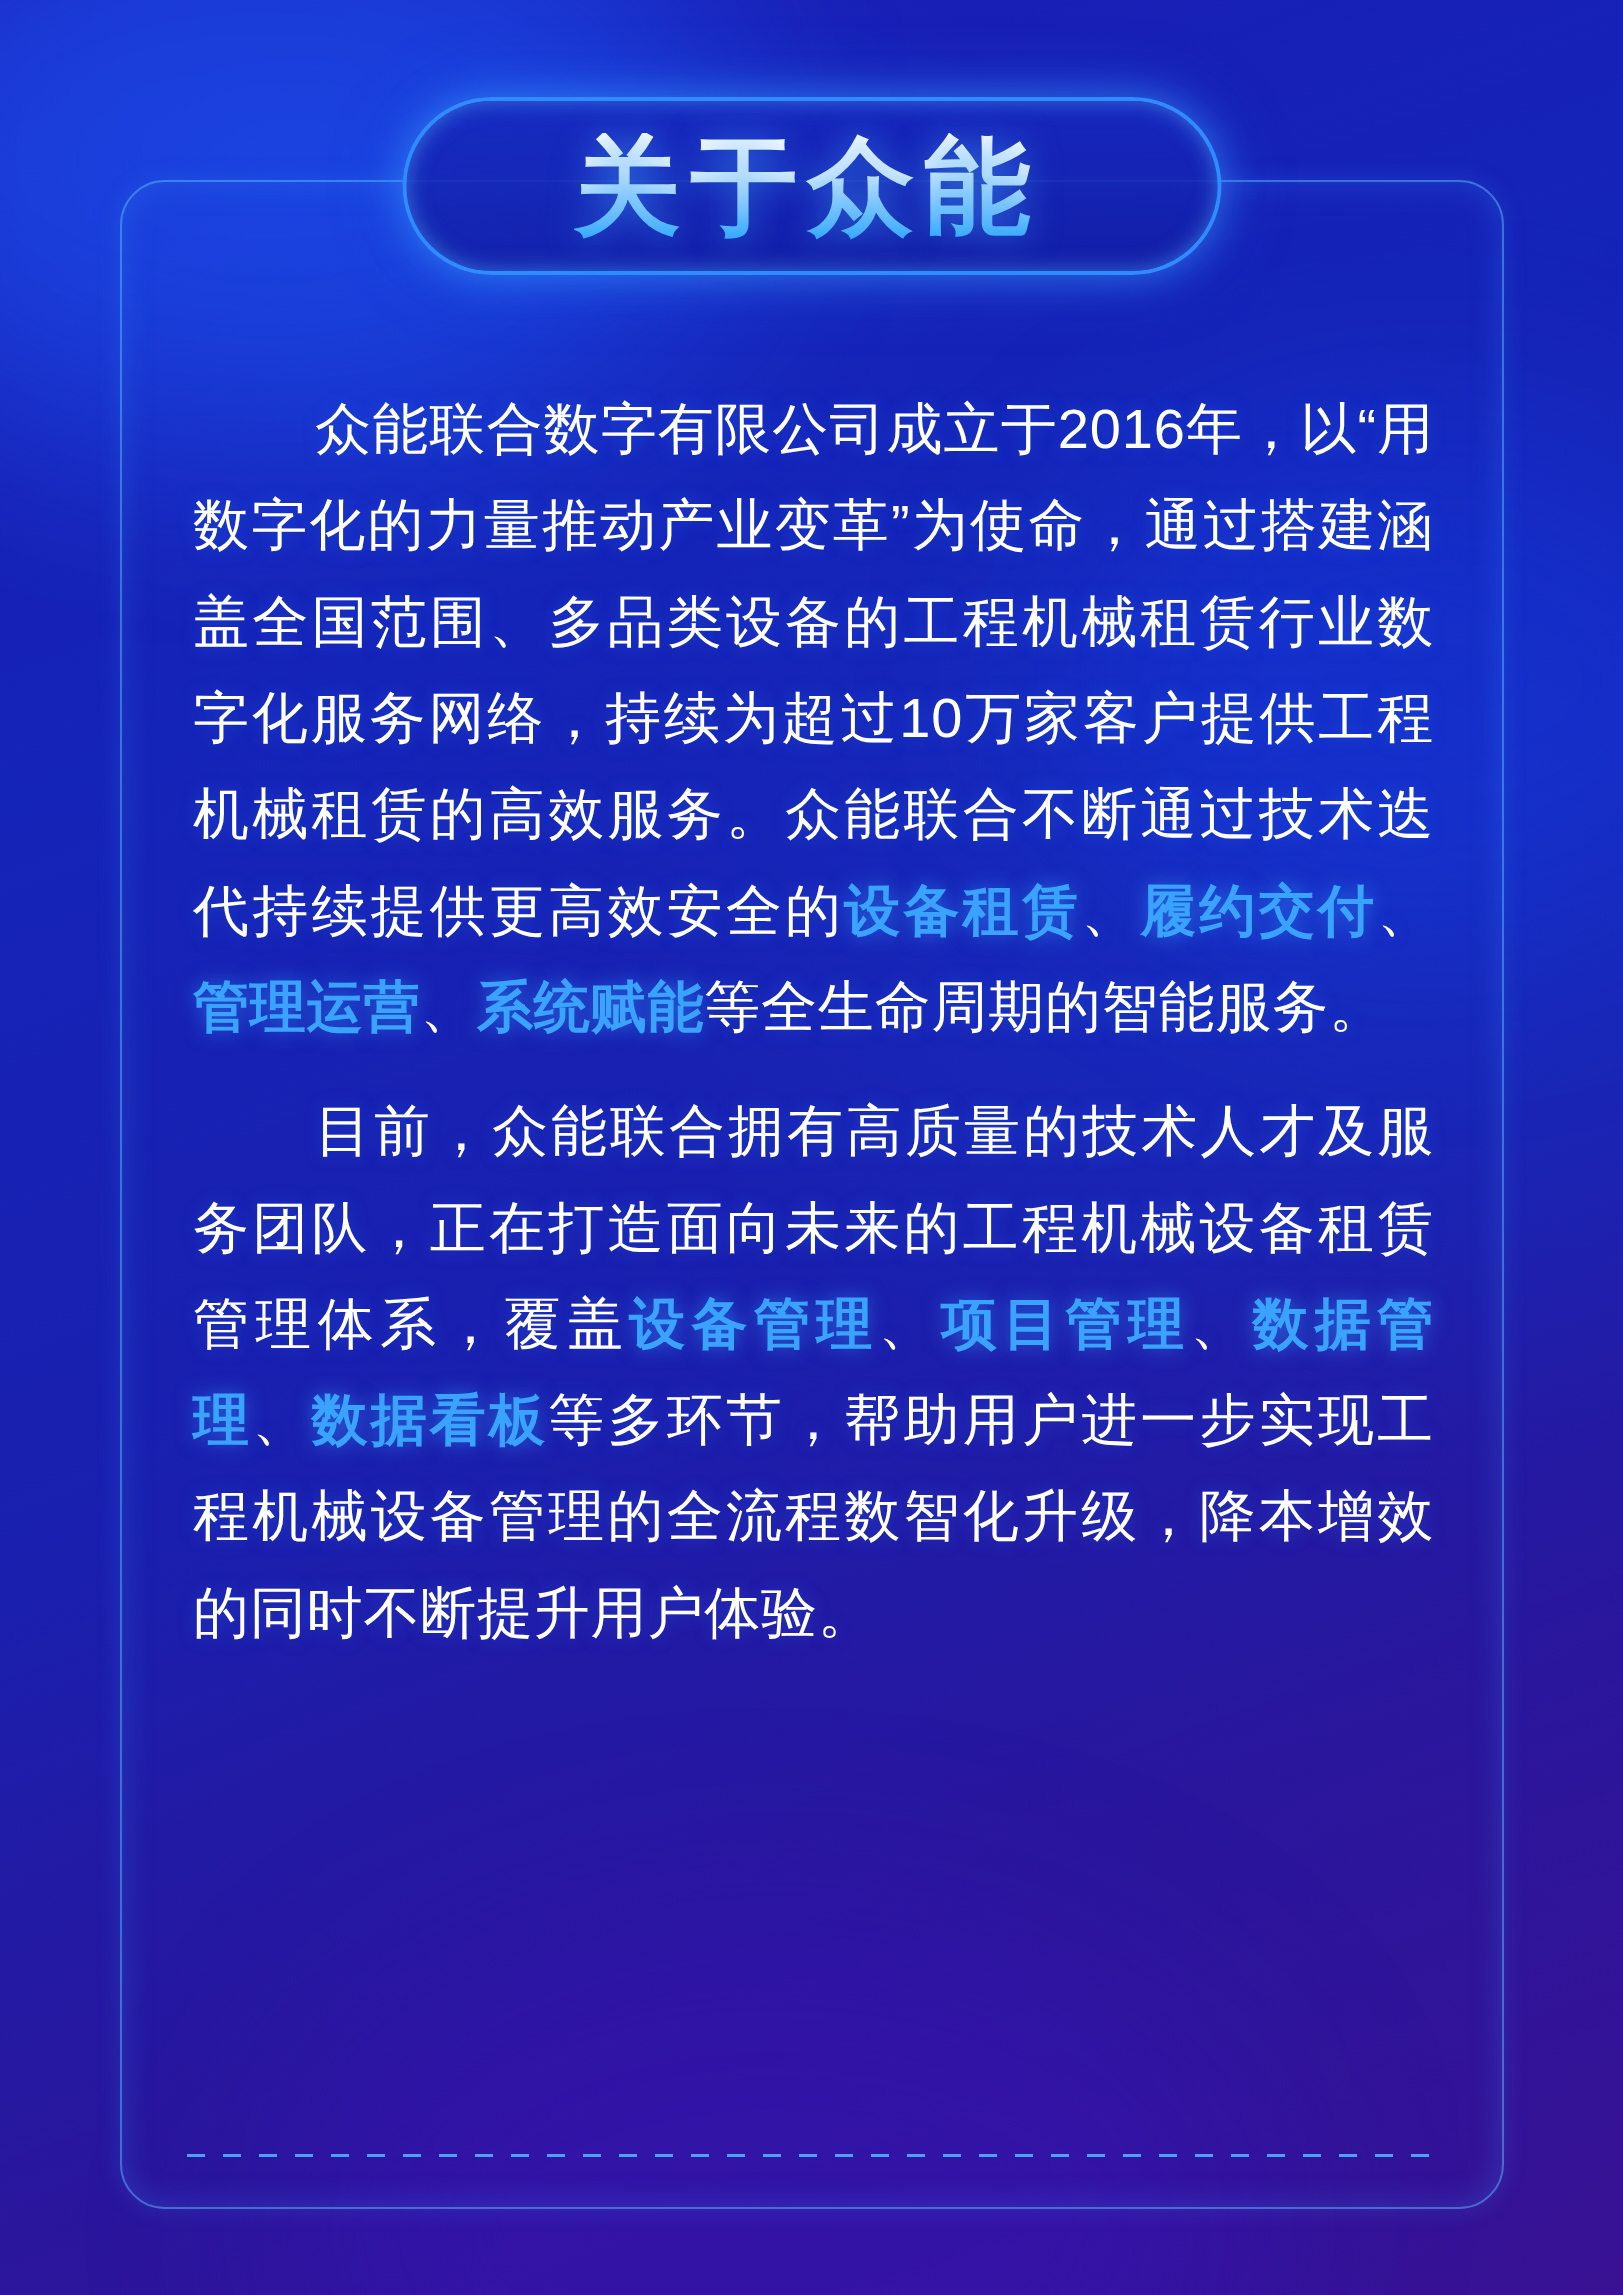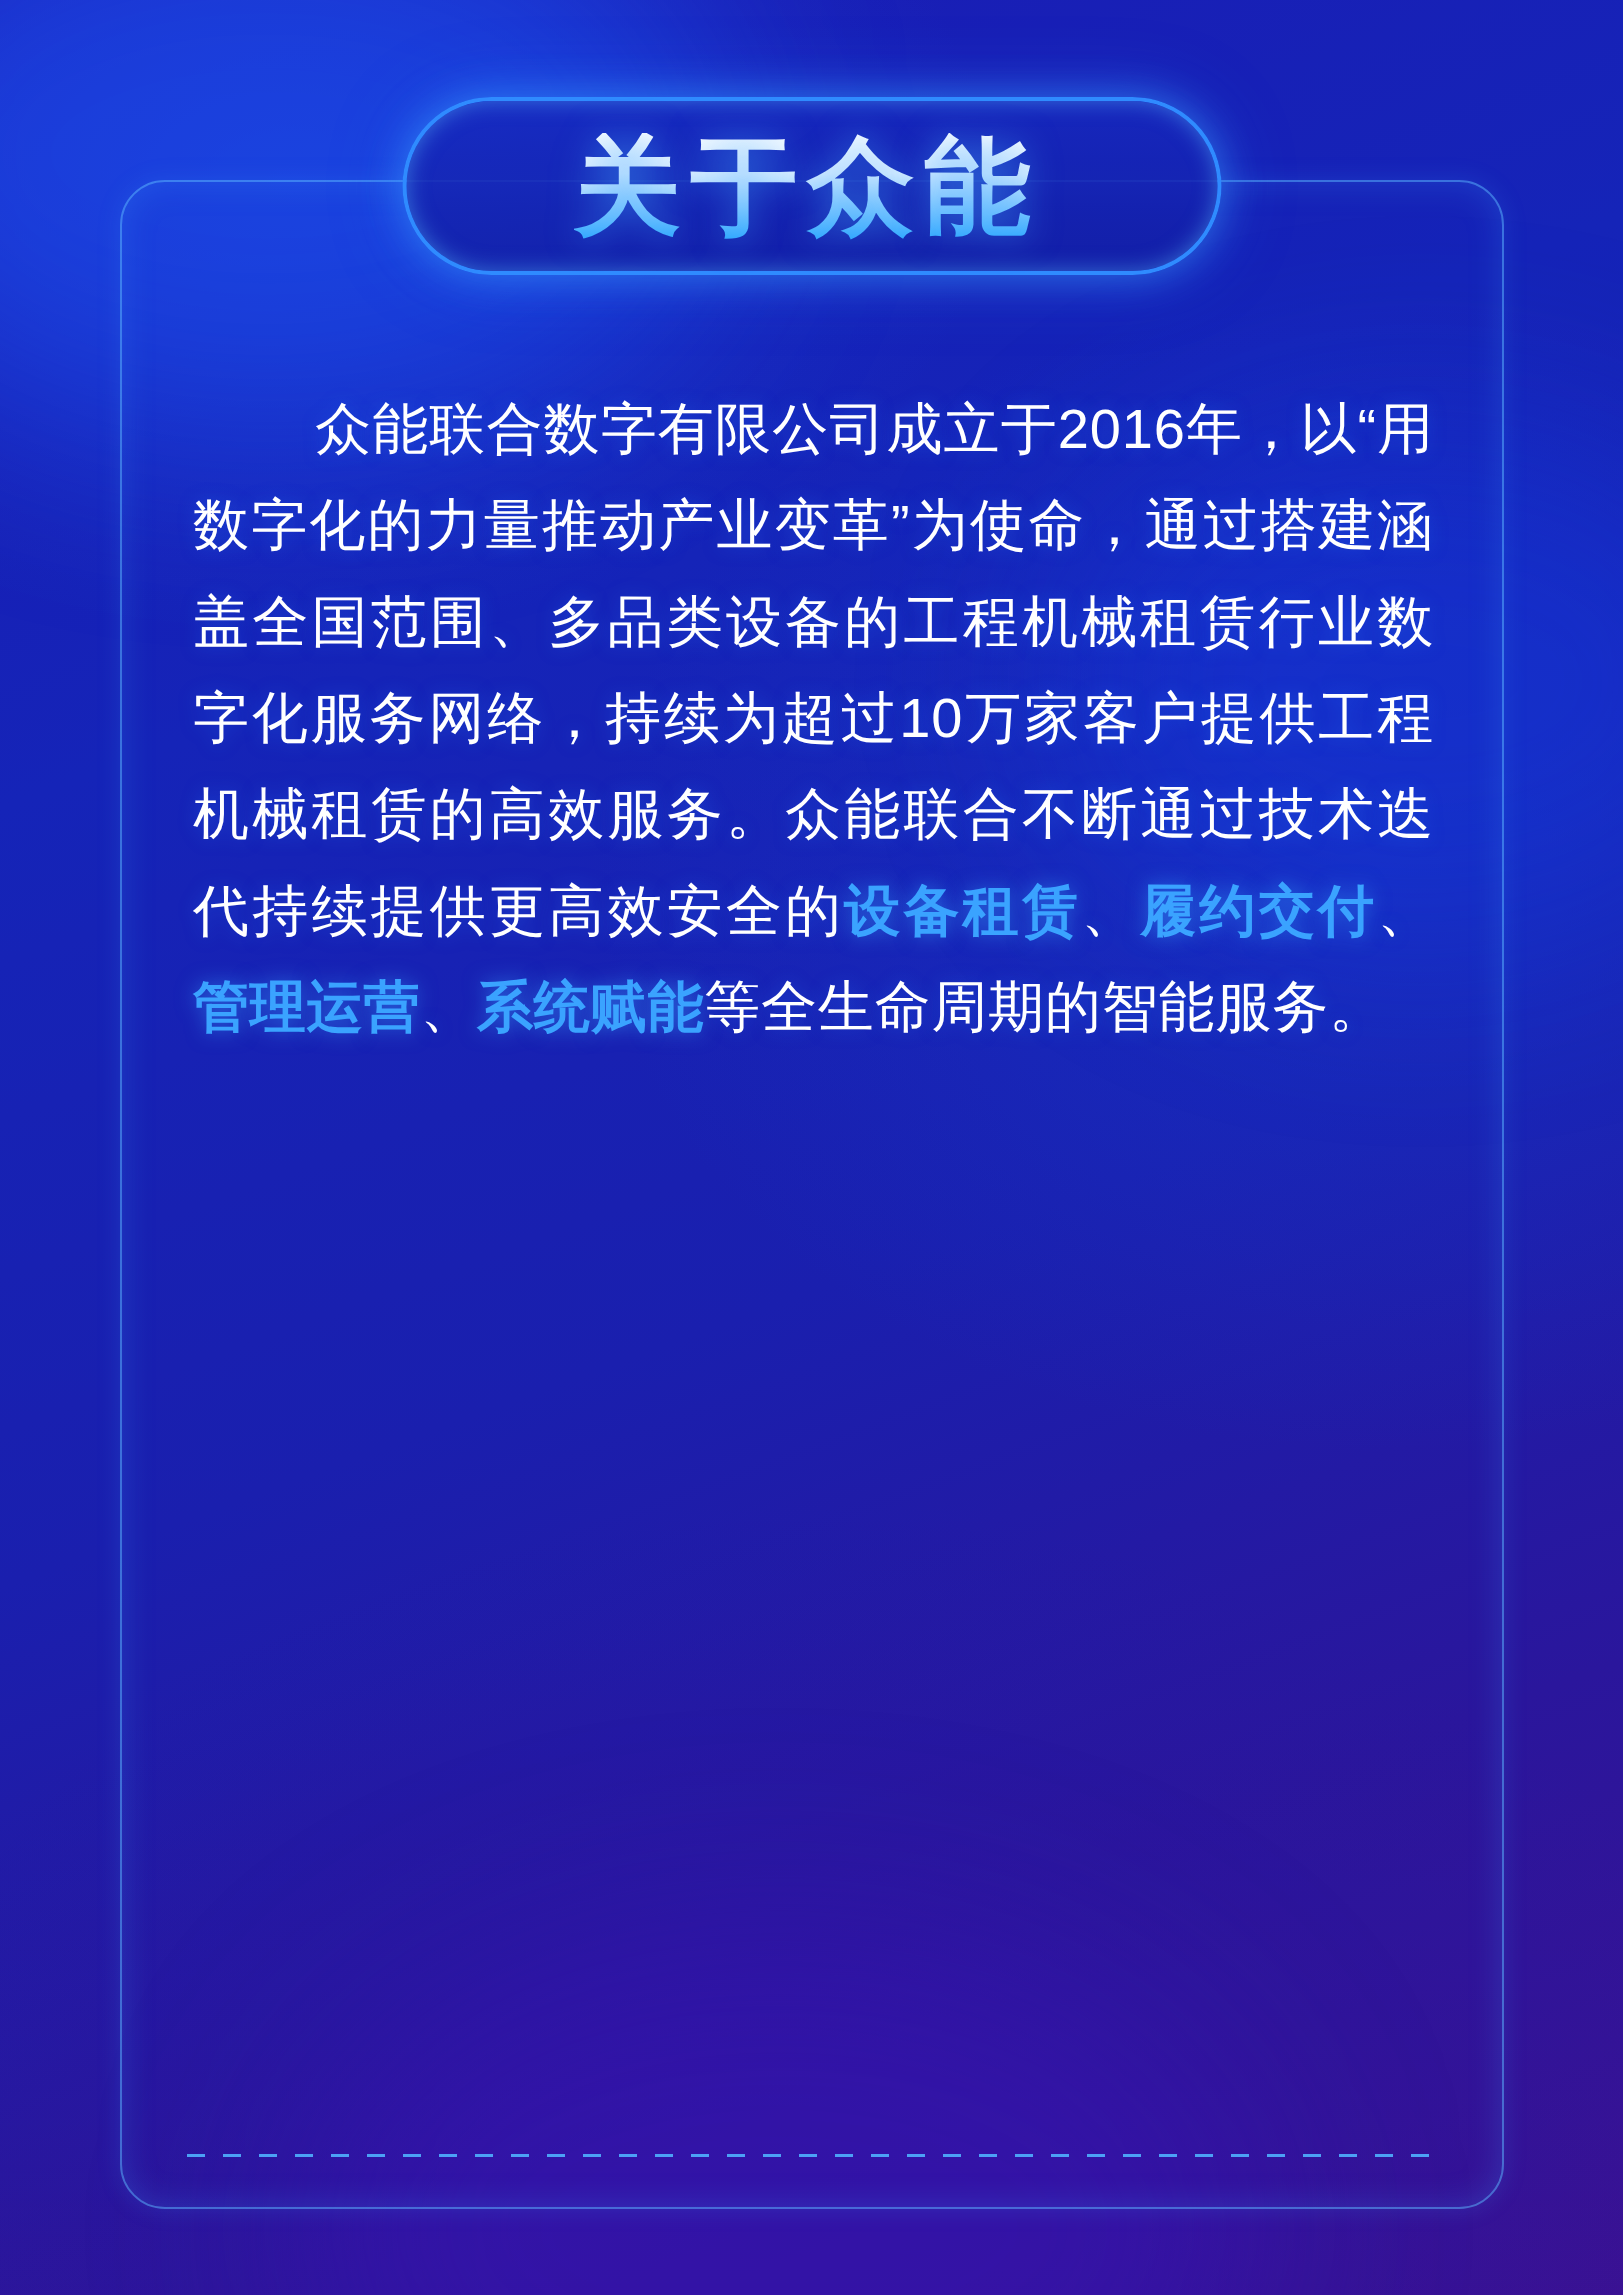--- a/index.html
+++ b/index.html
@@ -135,18 +135,19 @@
   <div class="glow g3"></div>
 
   <div class="frame"></div>
 
   <div class="title-pill">
     <div class="title-text">关于众能</div>
   </div>
 
   <div class="content">
     <p class="para"><span>众能联合数字有限公司成立于2016年，以“用数字化的力量推动产业变革”为使命，通过搭建涵盖全国范围、多品类设备的工程机械租赁行业数字化服务网络，持续为超过10万家客户提供工程机械租赁的高效服务。众能联合不断通过技术迭代持续提供更高效安全的</span><span class="hl">设备租赁</span><span>、</span><span class="hl">履约交付</span><span>、</span><span class="hl">管理运营</span><span>、</span><span class="hl">系统赋能</span><span>等全生命周期的智能服务。</span></p>
+    <p class="para"><span>目前，众能联合拥有高质量的技术人才及服务团队，正在打造面向未来的工程机械设备租赁管理体系，覆盖</span><span class="hl">设备管理</span><span>、</span><span class="hl">项目管理</span><span>、</span><span class="hl">数据管理</span><span>、</span><span class="hl">数据看板</span><span>等多环节，帮助用户进一步实现工程机械设备管理的全流程数智化升级，降本增效的同时不断提升用户体验。</span></p>
   </div>
 
   <div class="dashes"></div>
 
 </div>
 
 
 </body></html>

